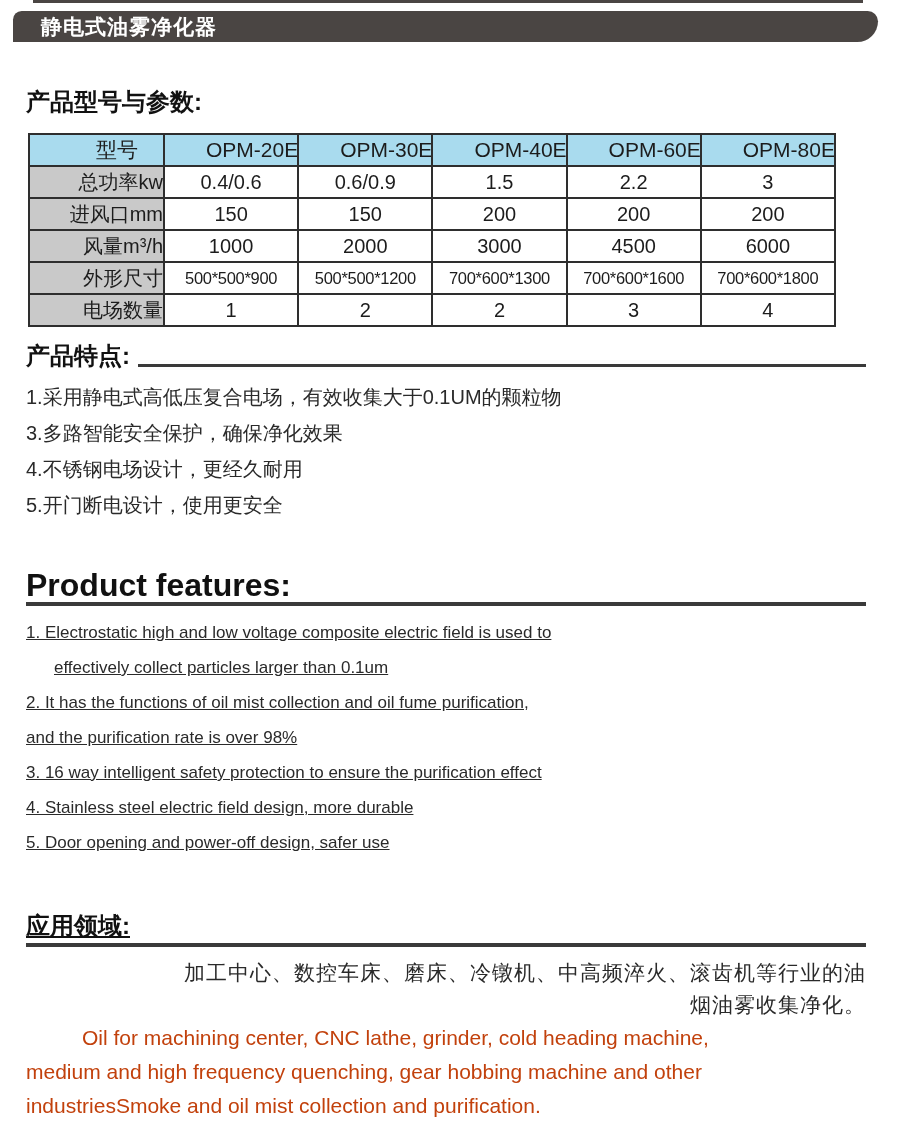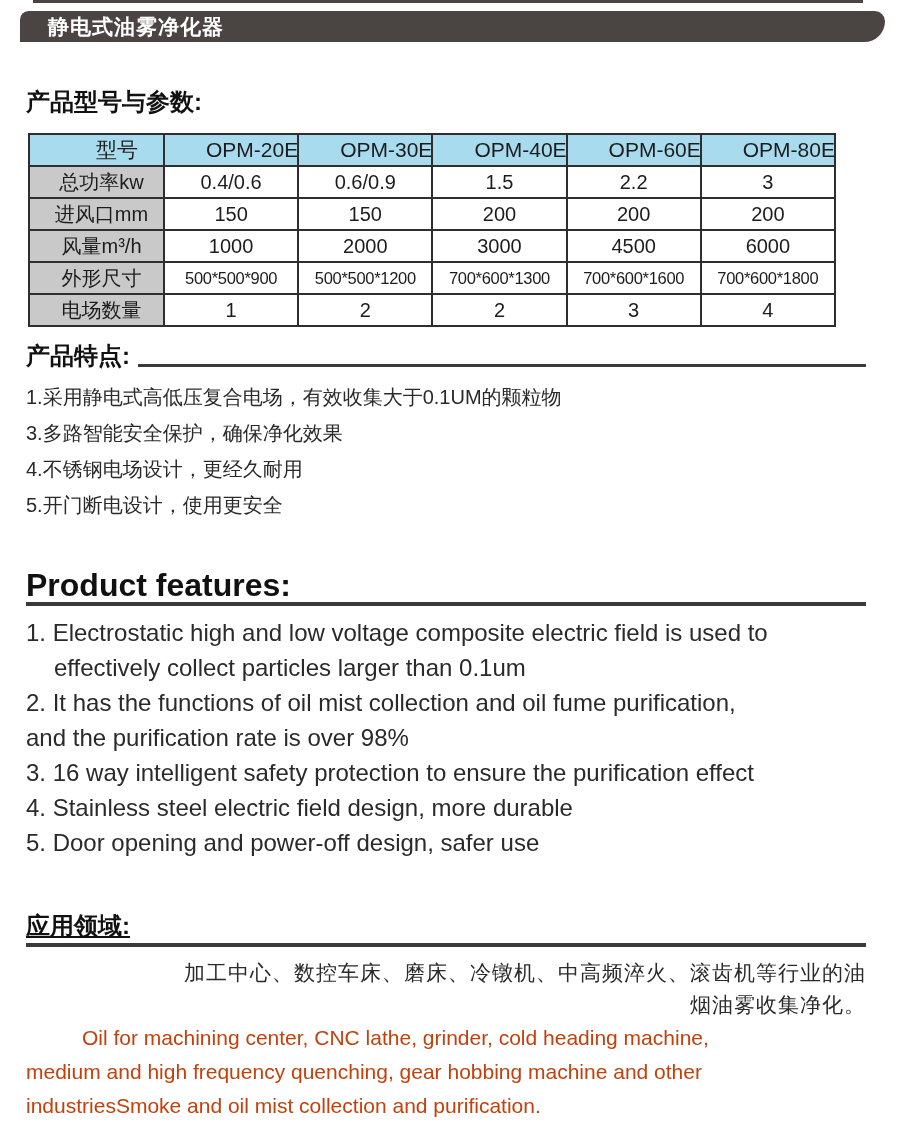--- a/index.html
+++ b/index.html
@@ -14,21 +14,21 @@
     overflow: hidden;
   }
   .top-line {
     position: absolute;
     left: 33px; top: 0;
     width: 830px; height: 3px;
     background: #4a4543;
   }
   .header-bar {
     position: absolute;
-    left: 20px; top: 11px;
+    left: 13px; top: 11px;
     width: 865px; height: 31px;
     background: #4a4543;
     border-radius: 10px 12px 24px 0;
     color: #ffffff;
     font-size: 21px;
     font-weight: bold;
     line-height: 31px;
     padding-left: 28px;
     letter-spacing: 1px;
   }
@@ -61,21 +61,21 @@
     white-space: nowrap;
   }
   .spec-table td.col-label { width: 135px; }
   .spec-table tr.header-row td {
     background: #a9dbee;
     font-size: 21px;
     padding-left: 41px;
   }
   .spec-table td.row-label {
     background: #c9c9c9;
-    text-align: center;
+    text-align: right;
     padding-left: 10px;
   }
   .spec-table tr.dims-row td.val { font-size: 16.5px; letter-spacing: -0.3px; }
   .heading-flex {
     display: flex;
     align-items: flex-end;
     margin-top: 15px;
   }
   .heading-flex .rule-after {
     flex: 1;
@@ -102,23 +102,24 @@
   .full-rule {
     width: 840px;
     height: 4px;
     background: #3a3a3a;
     margin-top: 3px;
   }
   .feature-list-en {
     margin-top: 9px;
   }
   .feature-list-en .line {
-    font-size: 24px;
+    font-size: 17px;
     line-height: 35px;
     color: #2a2a2a;
+    text-decoration: underline;
   }
   .feature-list-en .line.indent { padding-left: 28px; }
   .app-heading {
     margin-top: 52px;
     text-decoration: underline;
   }
   .app-cn {
     margin-top: 10px;
     text-align: right;
   }

